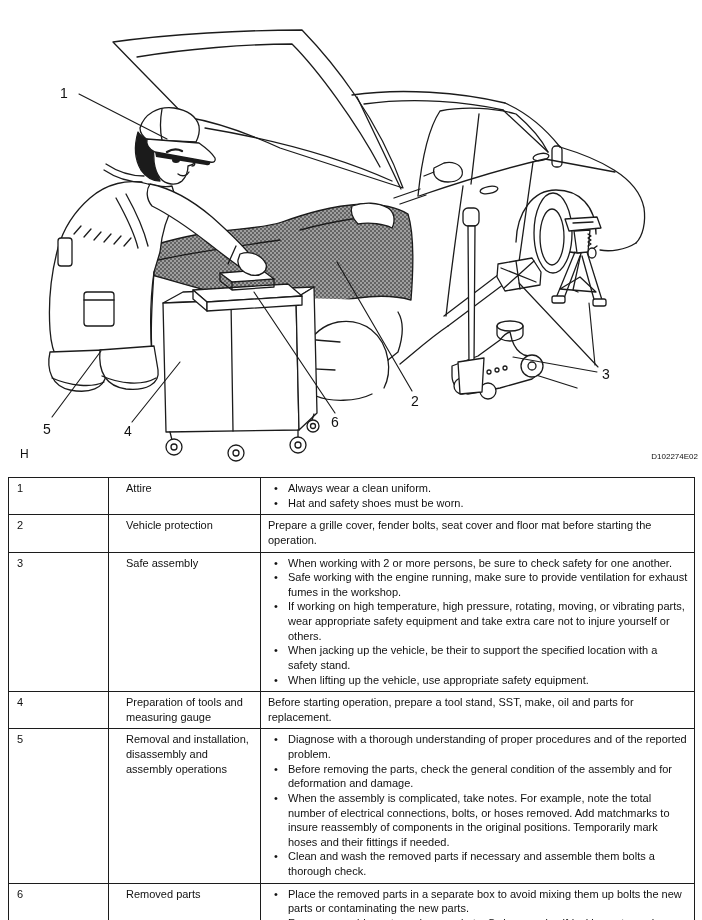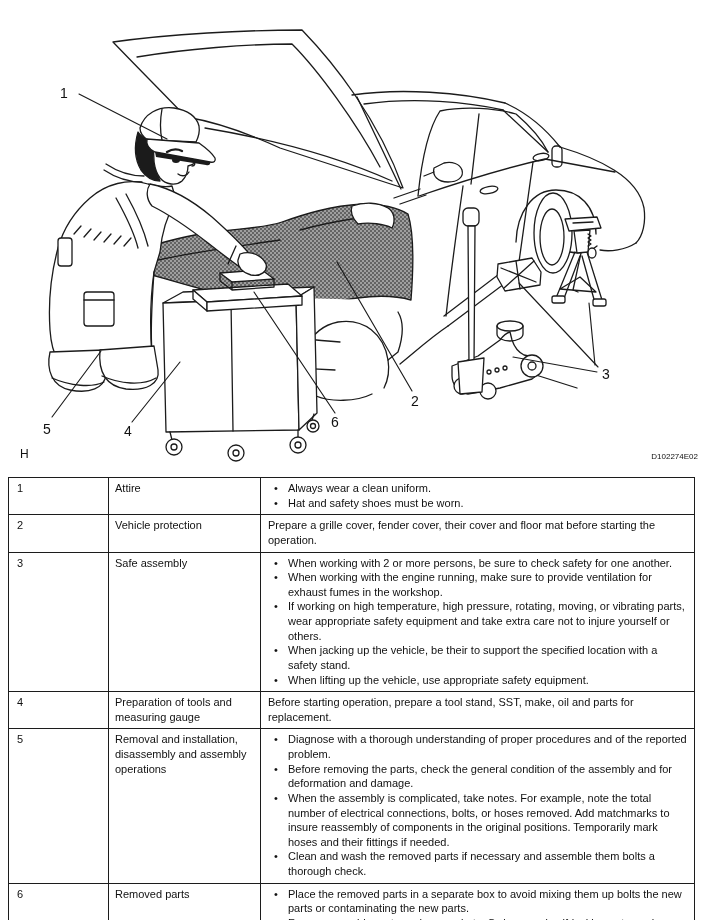--- a/index.html
+++ b/index.html
@@ -14,21 +14,21 @@
   .safety-table{
     position:absolute;left:8px;top:477px;width:687px;
     border-collapse:collapse;table-layout:fixed;
     font-size:11px;line-height:1.33;color:#111;
   }
   .safety-table td{
     border:1.5px solid #1c1c1c;vertical-align:top;
     padding:3px 5px 4px 5px;
   }
   .safety-table td.c-num{padding-left:8px;}
-  .safety-table td.c-item{padding-left:6px;}
+  .safety-table td.c-item{padding-left:17px;}
   .safety-table td.c-content{padding-left:5px;}
   .bullet-line{display:flex;}
   .bullet-line::before{
     content:"\2022";flex:0 0 22px;padding-left:8px;box-sizing:border-box;
   }
   .plain-text{padding-left:2px;}
 </style>
 </head>
 <body>
 
@@ -238,32 +238,32 @@
             </div>
             <div class="bullet-line">
               <span>Hat and safety shoes must be worn.</span>
             </div>
           </td>
         </tr>
         <tr>
           <td class="c-num">2</td>
           <td class="c-item">Vehicle protection</td>
           <td class="c-content">
-            <div class="plain-text">Prepare a grille cover, fender cover, their cover and floor mat before starting the operation.</div>
+            <div class="plain-text">Prepare a grille cover, fender bolts, seat cover and floor mat before starting the operation.</div>
           </td>
         </tr>
         <tr>
           <td class="c-num">3</td>
           <td class="c-item">Safe assembly</td>
           <td class="c-content">
             <div class="bullet-line">
               <span>When working with 2 or more persons, be sure to check safety for one another.</span>
             </div>
             <div class="bullet-line">
-              <span>When working with the engine running, make sure to provide ventilation for exhaust fumes in the workshop.</span>
+              <span>Safe working with the engine running, make sure to provide ventilation for exhaust fumes in the workshop.</span>
             </div>
             <div class="bullet-line">
               <span>If working on high temperature, high pressure, rotating, moving, or vibrating parts, wear appropriate safety equipment and take extra care not to injure yourself or others.</span>
             </div>
             <div class="bullet-line">
               <span>When jacking up the vehicle, be their to support the specified location with a safety stand.</span>
             </div>
             <div class="bullet-line">
               <span>When lifting up the vehicle, use appropriate safety equipment.</span>
             </div>

